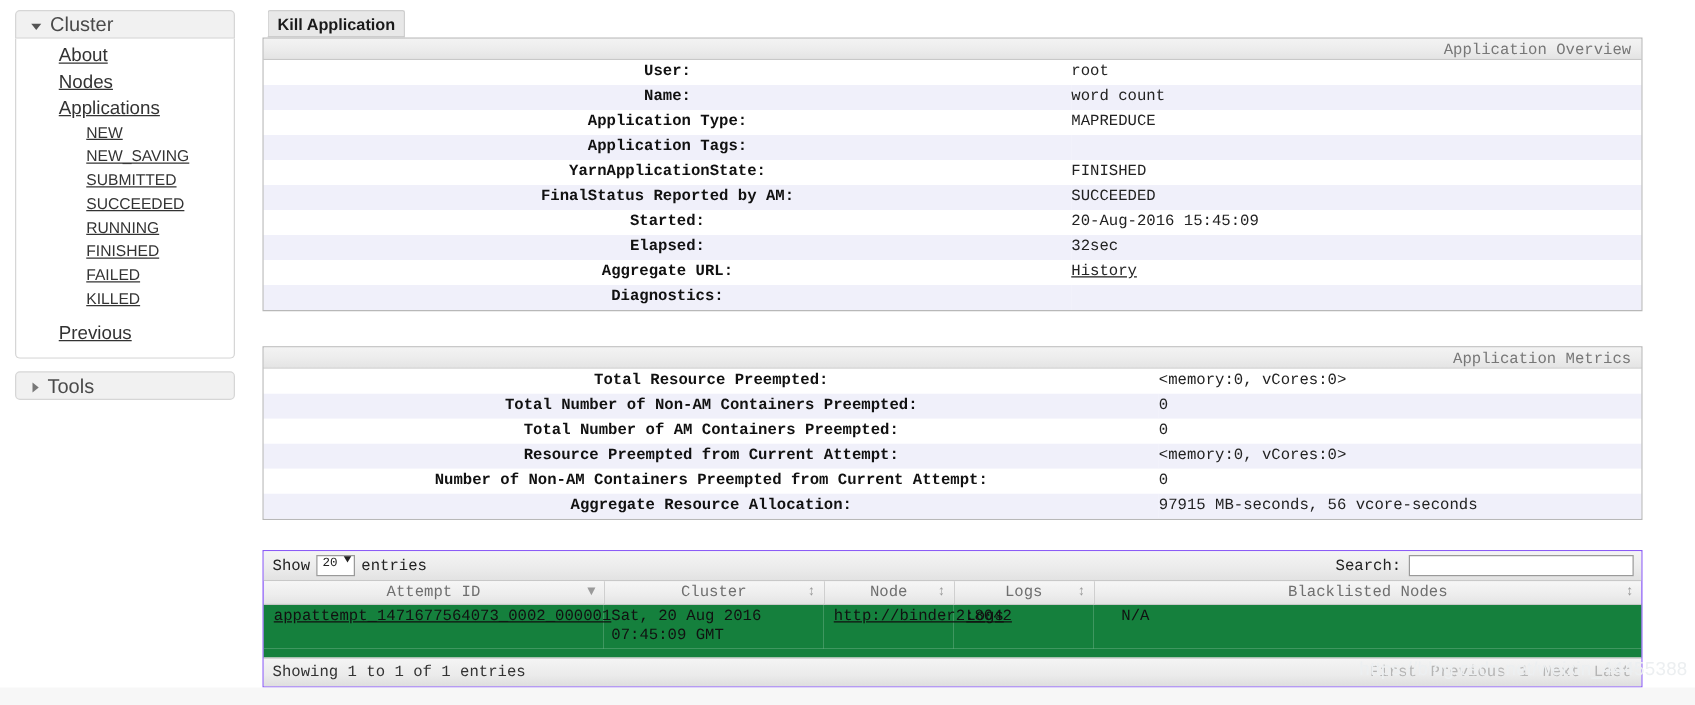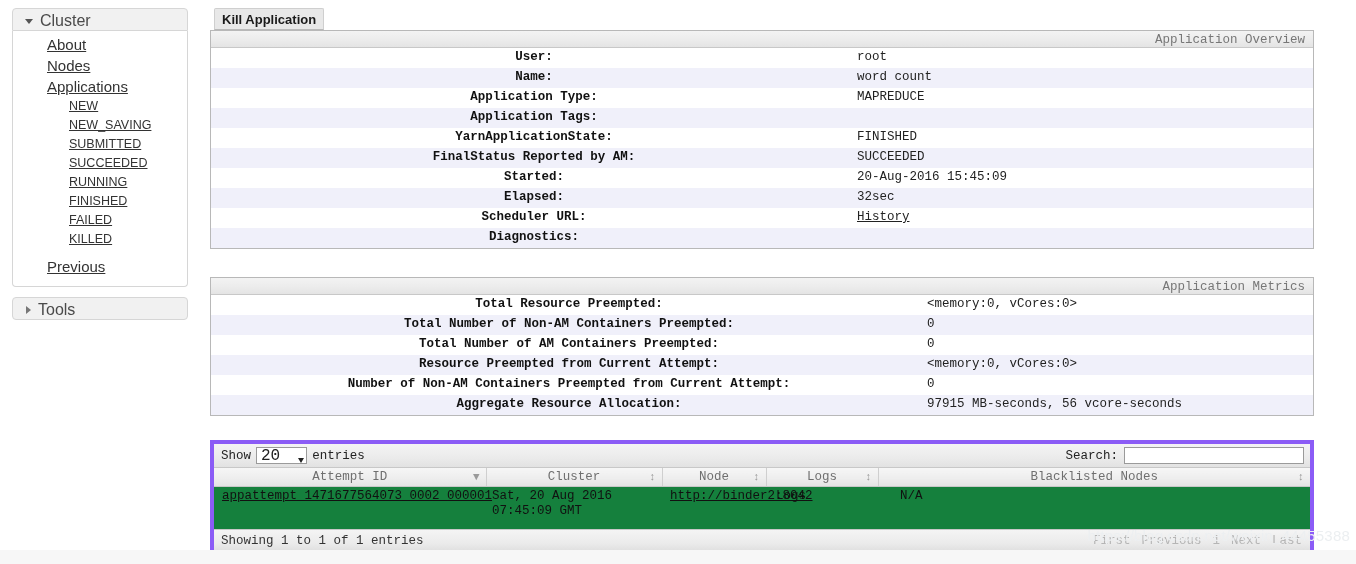--- a/index.html
+++ b/index.html
@@ -155,47 +155,47 @@
     text-align: left;
     padding-left: 8px;
     color: #222;
     white-space: nowrap;
   }
   .v a { color: #222; text-decoration: underline; cursor: pointer; }
 
   
   .dt-wrap {
     margin: 24px 22px 0 2px;
-    border: 4px solid #8b5cf6;
+    border: 1px solid #8b5cf6;
     background: #fff;
     box-sizing: border-box;
   }
   .dt-top {
     background: linear-gradient(to bottom,#f4f4f4 0%, #ebebeb 60%, #e2e2e2 100%);
     border-bottom: 1px solid #c8c8c8;
     height: 24px;
     display: flex;
     align-items: center;
     justify-content: space-between;
     padding: 0 6px 0 7px;
     font-family: "Liberation Mono", monospace;
     font-size: 12.5px;
     color: #222;
     box-sizing: border-box;
   }
   .dt-length { display: flex; align-items: center; gap: 5px; }
   .sel-box {
     display: inline-flex;
-    align-items: flex-end;
+    align-items: flex-start;
     background: #fff;
     border: 1px solid #9a9a9a;
     height: 15px;
     padding: 0 2px 0 4px;
-    gap: 18px;
-    font-size: 16px;
+    gap: 5px;
+    font-size: 10px;
     line-height: 14px;
     cursor: pointer;
   }
   .sel-box .caret {
     width: 0; height: 0;
     border-left: 3.5px solid transparent;
     border-right: 3.5px solid transparent;
     border-top: 5px solid #222;
     display: inline-block;
   }
@@ -353,21 +353,21 @@
           </tr>
         <tr class="odd">
             <td class="k">Started:</td>
             <td class="v">20-Aug-2016 15:45:09</td>
           </tr>
         <tr class="even">
             <td class="k">Elapsed:</td>
             <td class="v">32sec</td>
           </tr>
         <tr class="odd">
-            <td class="k">Scheduler URL:</td>
+            <td class="k">Aggregate URL:</td>
             <td class="v"><a>History</a></td>
           </tr>
         <tr class="even">
             <td class="k">Diagnostics:</td>
             <td class="v"></td>
           </tr>
       </tbody>
     </table>
   </div>
 

